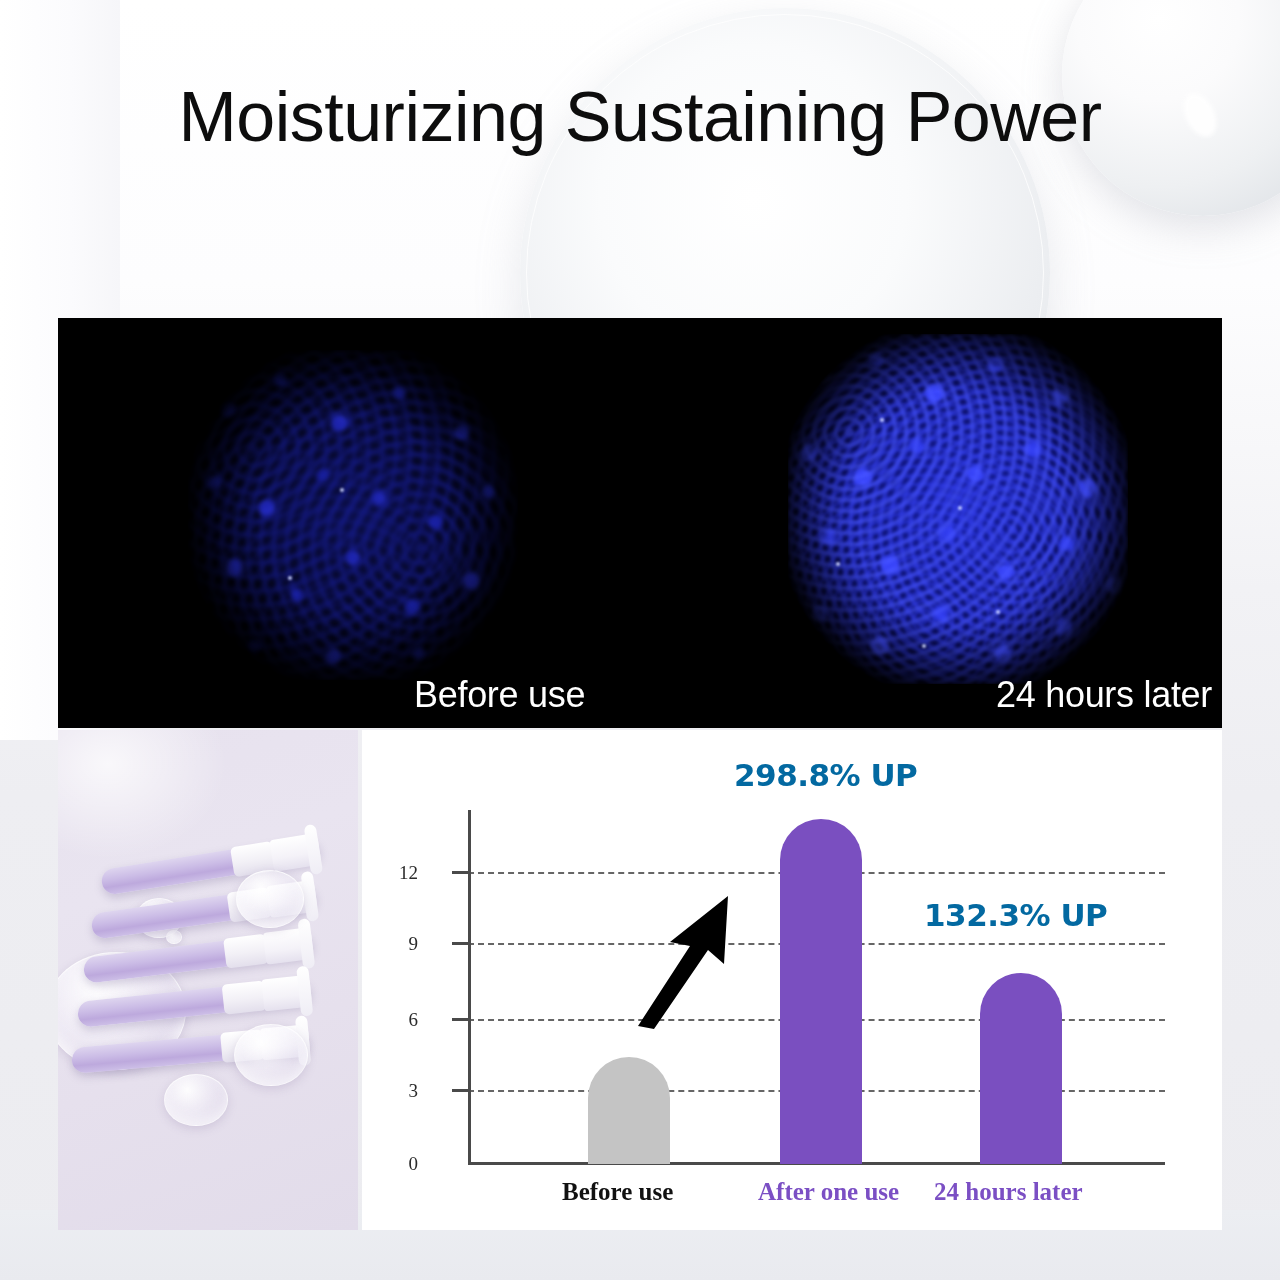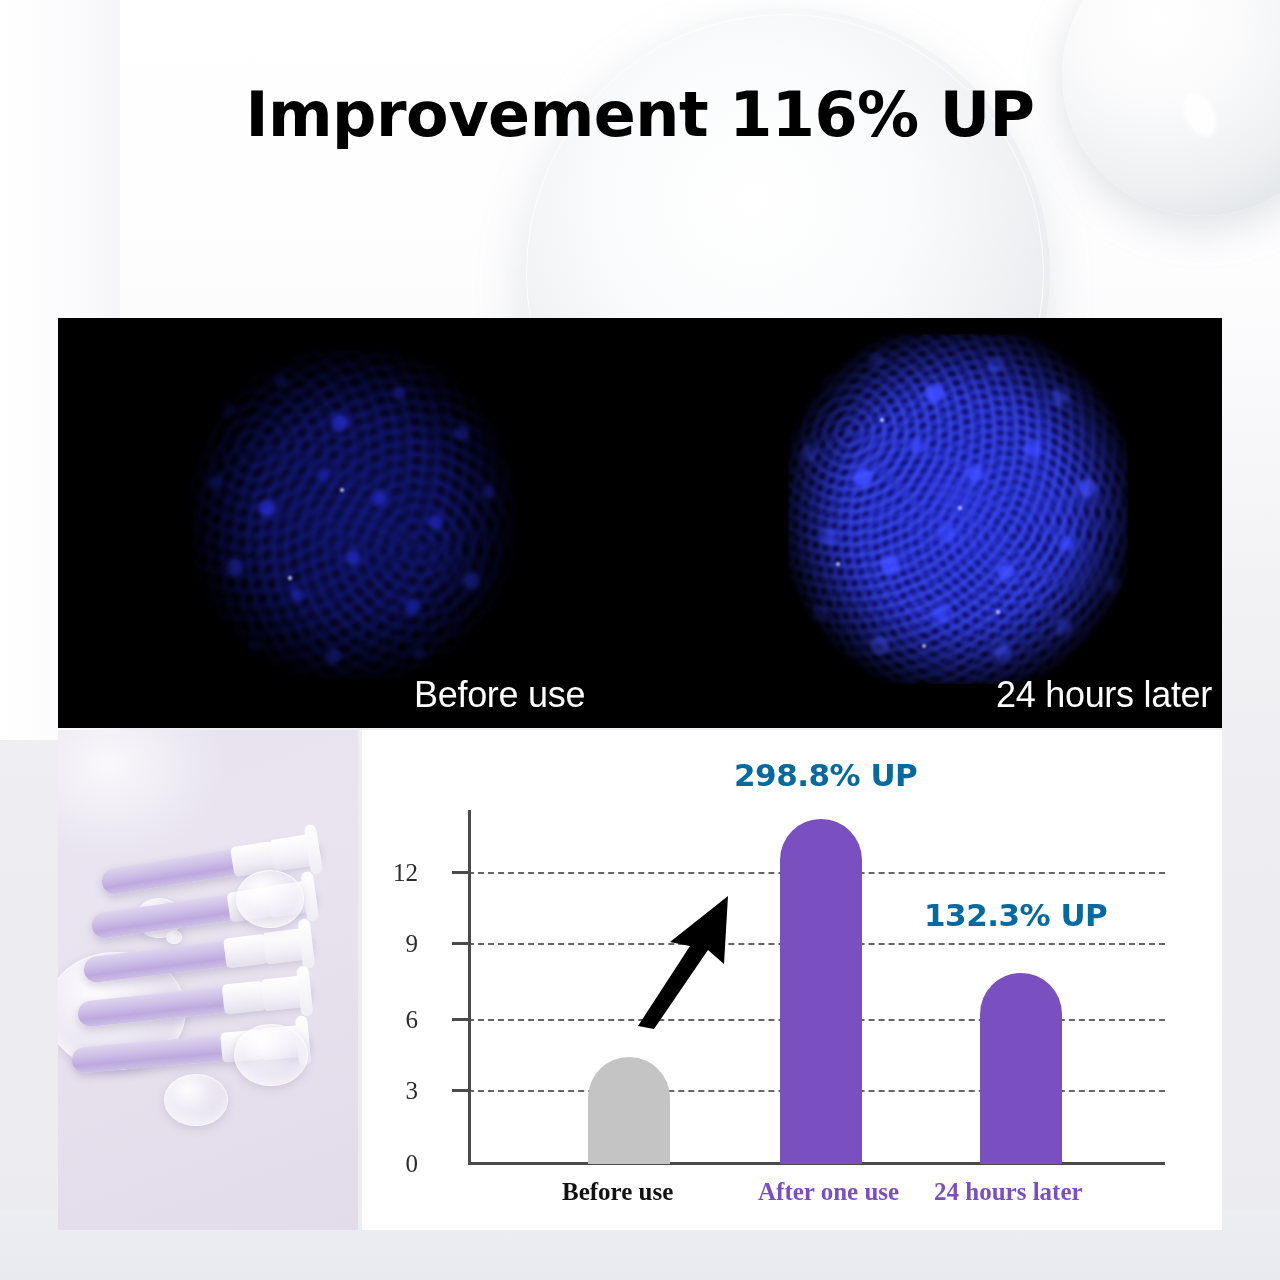--- a/index.html
+++ b/index.html
@@ -293,21 +293,21 @@
     position:absolute;
     left:90px; width:18px; height:3px;
     background:#4a4a4a;
   }
   .tick-label {
     position:absolute;
     right:804px;
     width:56px;
     text-align:right;
     font-family:"Liberation Serif", serif;
-    font-size:25px;
+    font-size:19px;
     line-height:25px;
     color:#2b2b2b;
   }
 
   .bar {
     position:absolute;
     bottom:66px;
     width:82px;
     border-radius:41px 41px 0 0;
   }
@@ -346,21 +346,21 @@
 </head>
 <body>
 
 <div id="bg-base"></div>
 <div id="bg-left-wash"></div>
 <div id="bg-bubble-center"></div>
 <div id="bg-bubble-big"></div>
 <div id="bg-bottom-wash"></div>
 
 <div id="heading">
-  <span id="title-line2">Improvement 116% UP</span>
+  <span id="title-line1">Moisturizing Sustaining Power</span>
 </div>
 
 <div id="fluor-panel">
 
   <div class="fluor-half" id="fluor-half-before">
     <div id="fluor-before-field"></div>
     <div id="fluor-before-grain"></div>
     <div class="fluor-sparkle" style="left:282px; top:170px;"></div>
     <div class="fluor-sparkle" style="left:230px; top:258px;"></div>
     <span class="fluor-caption" id="caption-before">Before use</span>

